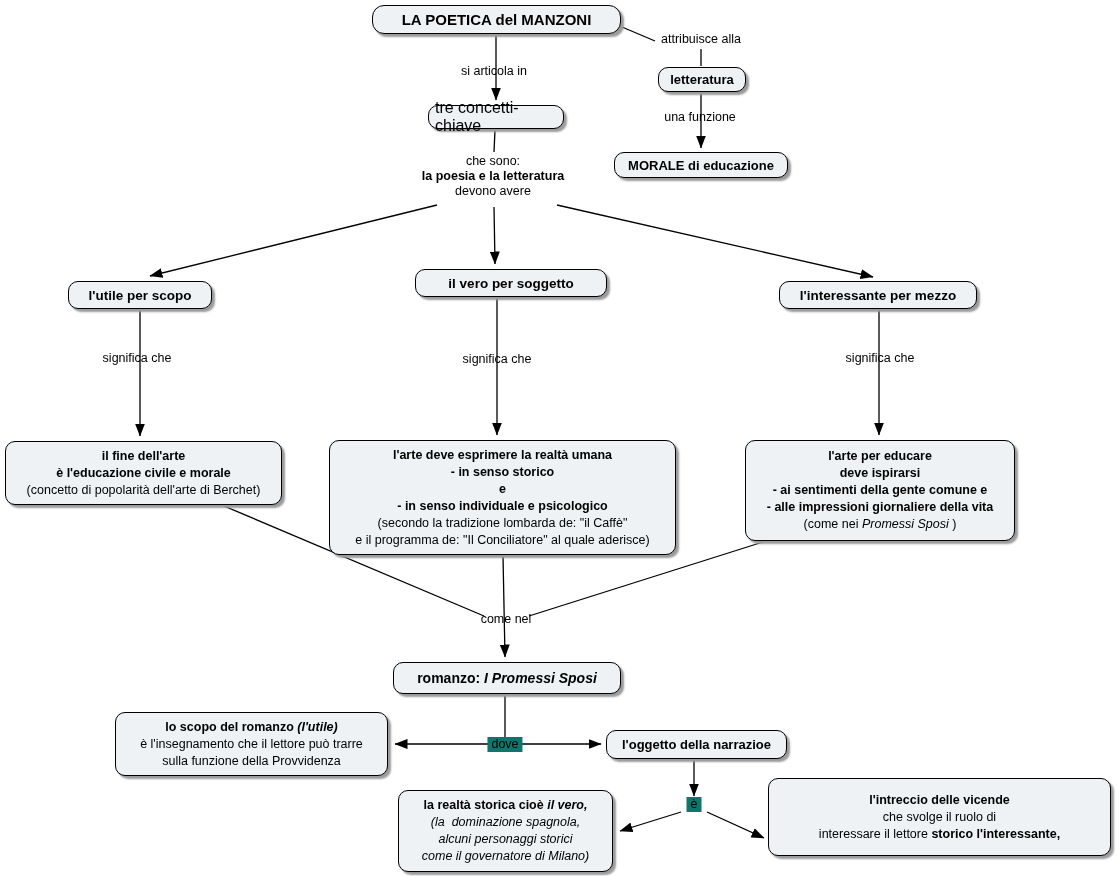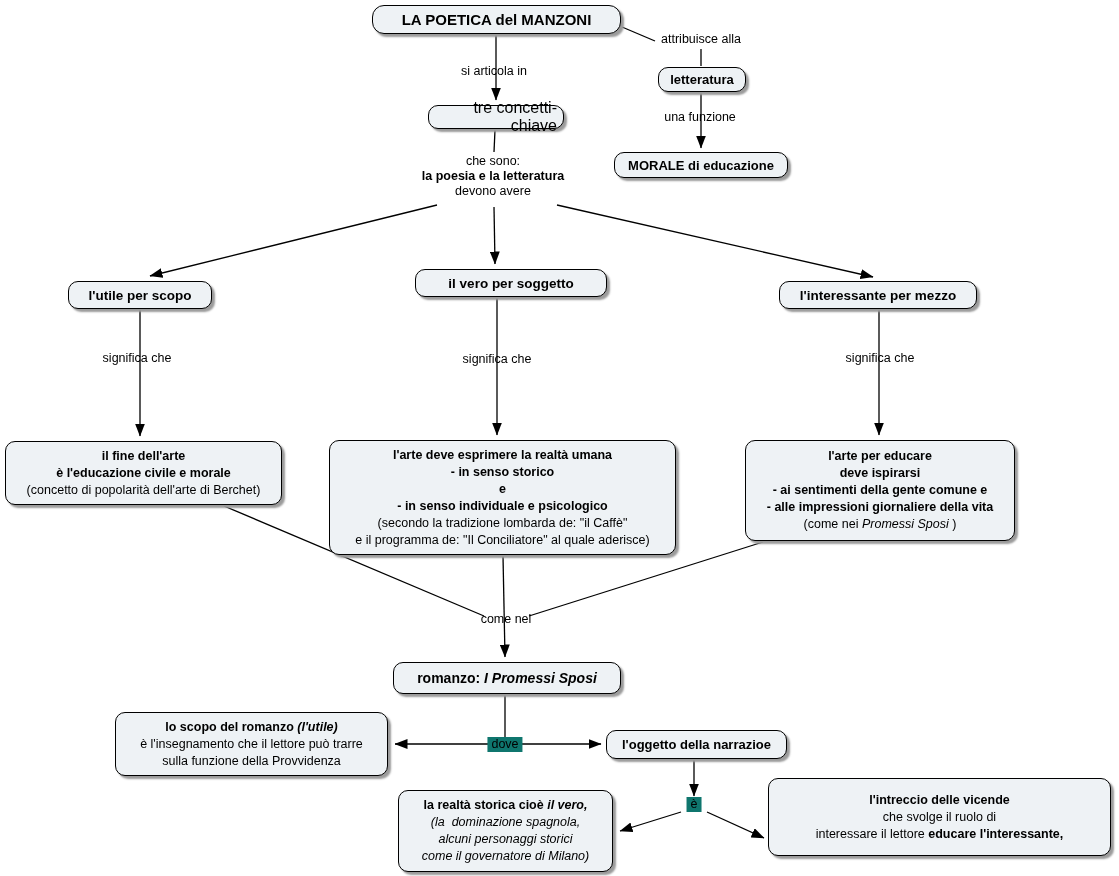--- a/index.html
+++ b/index.html
@@ -5,21 +5,21 @@
   * { margin:0; padding:0; box-sizing:border-box; }
   html,body { background:#ffffff; }
   body { font-family:"Liberation Sans", sans-serif; color:#000; }
   .canvas { position:relative; width:1119px; height:876px; background:#ffffff; overflow:hidden; }
   .wires { position:absolute; left:0; top:0; width:1119px; height:876px; z-index:1; }
   .node {
     position:absolute; z-index:2;
     background:#eef2f5; border:1.5px solid #000; border-radius:10px;
     box-shadow:3px 3px 2px #9b9b9b;
     display:flex; flex-direction:column; align-items:center; justify-content:center;
-    text-align:right; padding:4px 6px;
+    text-align:left; padding:4px 6px;
   }
   .node .ln { font-size:12.5px; line-height:17px; }
   .node span { white-space:pre-wrap; }
   .head { font-weight:bold; font-size:13.5px; }
   .title-node { font-weight:bold; font-size:15px; border-radius:12px; }
   .small-node { font-size:16px; }
   .b  { font-weight:bold; }
   .i  { font-style:italic; }
   .bi { font-weight:bold; font-style:italic; }
   .lbl {
@@ -132,21 +132,21 @@
   <div class="node" style="left:398px; top:790px; width:215px; height:82px;">
     <div class="ln"><span class="b">la realtà storica cioè </span><span class="bi">il vero,</span></div>
     <div class="ln i"><span>(la  dominazione spagnola,</span></div>
     <div class="ln i"><span>alcuni personaggi storici</span></div>
     <div class="ln i"><span>come il governatore di Milano)</span></div>
   </div>
 
   <div class="node" style="left:768px; top:778px; width:343px; height:78px;">
     <div class="ln b"><span>l'intreccio delle vicende</span></div>
     <div class="ln"><span>che svolge il ruolo di</span></div>
-    <div class="ln"><span>interessare il lettore </span><span class="b">educare l'interessante,</span></div>
+    <div class="ln"><span>interessare il lettore </span><span class="b">storico l'interessante,</span></div>
   </div>
 
   <div class="lbl" style="left:701px; top:32px;">attribuisce alla</div>
 
   <div class="lbl" style="left:494px; top:64px;">si articola in</div>
 
   <div class="lbl" style="left:700px; top:110px;">una funzione</div>
 
   <div class="lbl multi" style="left:493px; top:154px;">
     <div>che sono:</div>

